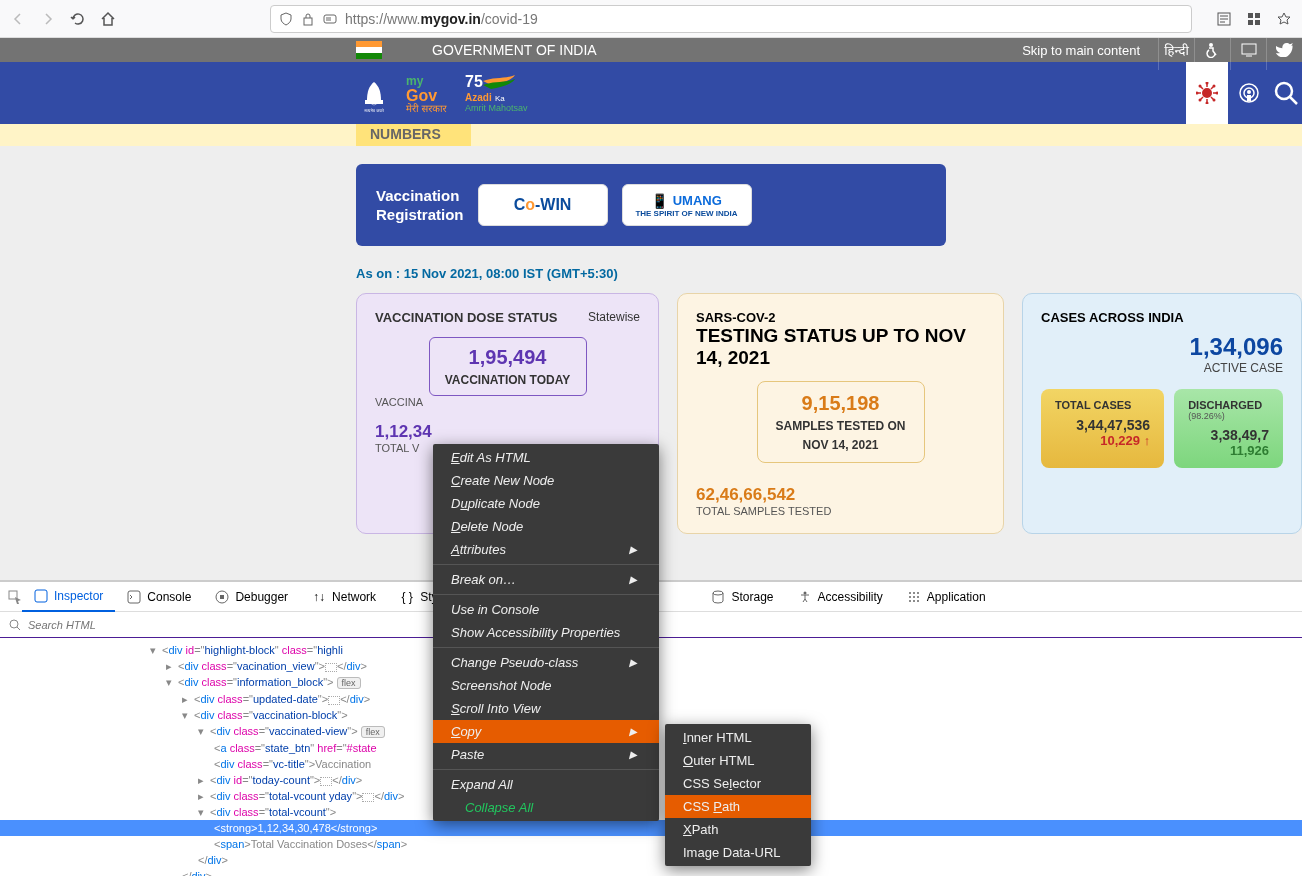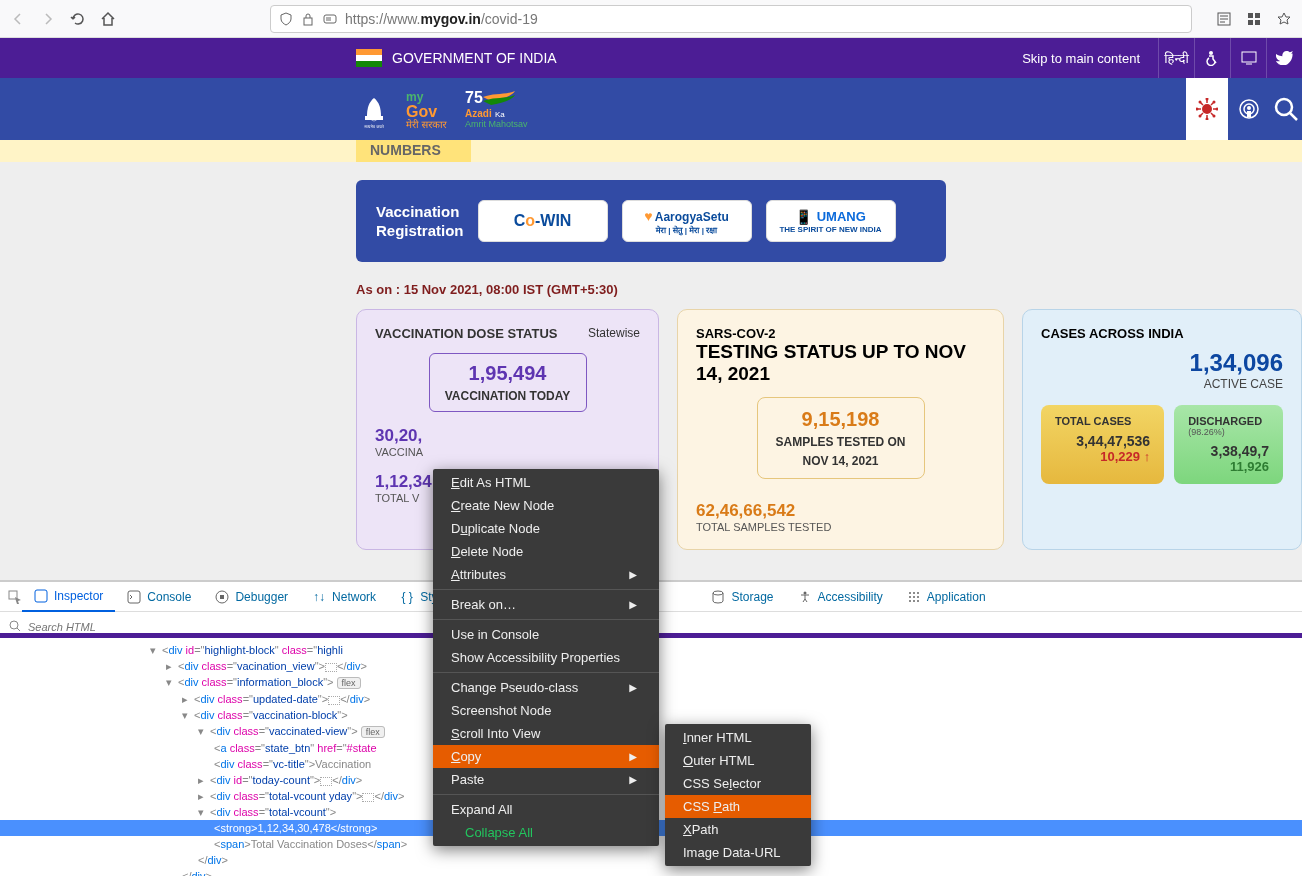--- a/index.html
+++ b/index.html
@@ -10,21 +10,21 @@
 .nav-btn { width: 16px; height: 16px; display: flex; align-items: center; justify-content: center; color: #555; }
 .nav-btn.disabled { color: #bbb; }
 .url-bar { flex: 1; height: 28px; background: #fff; border: 1px solid #ccc; border-radius: 4px; display: flex; align-items: center; padding: 0 8px; gap: 8px; margin-left: 140px; }
 .url-icon { width: 14px; height: 14px; display: flex; align-items: center; justify-content: center; color: #666; font-size: 12px; }
 .url-text { flex: 1; font-size: 14px; color: #777; }
 .url-text strong { color: #222; font-weight: bold; }
 .toolbar-right { display: flex; gap: 14px; margin-left: 10px; }
 
 
 .page { background: #eee; height: 542px; overflow: hidden; position: relative; }
-.gov-bar { height: 40px; background: #4c1d95; display: flex; align-items: center; padding: 0 0 0 356px; color: #fff; font-size: 14px; }
+.gov-bar { height: 24px; background: #737373; display: flex; align-items: center; padding: 0 0 0 356px; color: #fff; font-size: 14px; gap: 40px; }
 .flag { width: 26px; height: 18px; margin-right: 10px; background: linear-gradient(to bottom, #ff9933 33%, #fff 33%, #fff 66%, #138808 66%); }
 .gov-bar-right { margin-left: auto; display: flex; align-items: center; gap: 0; height: 100%; }
 .skip-link { font-size: 13px; padding: 0 18px; }
 .gov-icon { width: 36px; height: 40px; display: flex; align-items: center; justify-content: center; font-size: 15px; border-left: 1px solid rgba(255,255,255,0.2); }
 .hindi { font-size: 13px; }
 
 .nav-bar { height: 62px; background: #324ba5; display: flex; align-items: center; padding-left: 356px; }
 .emblem { width: 36px; height: 46px; display: flex; align-items: center; justify-content: center; }
 .mygov-logo { margin-left: 14px; display: flex; flex-direction: column; line-height: 1; }
 .mygov-my { color: #4bb56c; font-size: 12px; font-weight: bold; }
@@ -42,21 +42,21 @@
 .vacc-reg-label { color: #fff; font-weight: bold; font-size: 15px; line-height: 1.3; }
 .reg-btn { background: #fff; border-radius: 6px; height: 42px; width: 130px; display: flex; align-items: center; justify-content: center; font-weight: bold; font-size: 13px; border: 1px solid #ddd; }
 .cowin { color: #0a4b9c; font-size: 16px; }
 .cowin-o { color: #ff9933; }
 .aarogya { color: #0a4b9c; font-size: 8px; display:flex; flex-direction:column; align-items:center; }
 .aarogya-name { font-size: 12px; font-weight:bold; }
 .aarogya-heart { color:#ff9933; font-size:14px;}
 .umang { color: #0a4b9c; font-size: 8px; display:flex; flex-direction:column; align-items:center;}
 .umang-name { font-size: 13px; font-weight: bold; color:#0a6adb;}
 
-.timestamp { margin: 20px 356px 0 356px; font-size: 13px; font-weight: bold; color: #7f1d1d; }
+.timestamp { margin: 20px 356px 0 356px; font-size: 13px; font-weight: bold; color: #0369a1; }
 
 .cards { margin: 12px 0 0 356px; display: flex; gap: 18px; }
 .card { border-radius: 10px; padding: 16px 18px; font-size: 13px; }
 .card1 { background: #ede4f7; border: 1px solid #c9b6e4; width: 304px; }
 .card2 { background: #fdf4e3; border: 1px solid #e8d4a8; width: 328px; }
 .card3 { background: #e1eff9; border: 1px solid #b8d4e8; width: 280px; overflow: visible; }
 .card-title { font-weight: bold; color: #333; font-size: 13px; display: flex; justify-content: space-between; }
 .statewise { font-weight: normal; color: #333; font-size: 12px; }
 .today-box { margin: 12px auto 0; border: 1px solid #7e57c2; border-radius: 6px; width: 158px; padding: 8px 0; text-align: center; }
 .today-num { color: #5e35b1; font-size: 20px; font-weight: bold; }
@@ -75,24 +75,24 @@
 .sub-title { font-size: 11px; color: #333; font-weight: bold;}
 .sub-pct { font-size: 9px; color: #555;}
 .sub-num { font-size: 14px; font-weight: bold; color: #333; margin-top: 6px; text-align:right;}
 .sub-delta { font-size: 13px; font-weight: bold; text-align:right;}
 .sub-delta.red { color: #c62828; }
 .sub-delta.green { color: #2e7d32; }
 
 
 .devtools { position: absolute; bottom: 0; left: 0; right: 0; height: 296px; background: #fff; border-top: 2px solid #ccc; }
 .dt-tabs { height: 30px; display: flex; align-items: center; border-bottom: 1px solid #ddd; padding: 0 8px; gap: 0; font-size: 12px; }
-.dt-tab { padding: 7px 12px; display: flex; align-items: center; gap: 6px; color: #0369a1; cursor: pointer; }
+.dt-tab { padding: 7px 12px; display: flex; align-items: center; gap: 6px; color: #000000; cursor: pointer; }
 .dt-tab.active { color: #0060df; border-bottom: 2px solid #0060df; margin-bottom: -1px; }
 .dt-icon { width: 14px; height: 14px; display: inline-flex; align-items: center; justify-content: center; }
-.dt-search { height: 26px; border-bottom: 5px solid #4c1d95; display: flex; align-items: flex-end; padding: 0 8px; gap: 6px; }
+.dt-search { height: 26px; border-bottom: 1px solid #4c1d95; display: flex; align-items: center; padding: 0 8px; gap: 6px; }
 .dt-search input { border: none; outline: none; font-size: 11px; flex: 1; font-style: italic; color: #888; }
 .dt-html { padding: 4px 0 0 150px; font-family: monospace; font-size: 11px; line-height: 16px; color: #888; white-space: nowrap; }
 .tag { color: #0074e8; }
 .attr { color: #dd00a9; }
 .val { color: #003eaa; }
 .str { color: #dd00a9; }
 .flex-badge { background: #f0f0f0; border: 1px solid #bbb; border-radius: 3px; padding: 0 4px; font-size: 9px; color: #666; }
 .twisty { display: inline-block; width: 12px; color: #888; }
 .dt-line { padding-left: 0; }
 .dt-highlight { background: #4a90fe; color: #fff !important; }
@@ -275,26 +275,20 @@
   <div class="numbers-bar">
     <span class="numbers-label">NUMBERS</span>
   </div>
 
   <div class="vacc-reg">
     <div class="vacc-reg-label"><span>Vaccination</span><br><span>Registration</span></div>
     <div class="reg-btn">
         <span class="cowin"><span>C</span><span class="cowin-o">o</span><span>-WIN</span></span>
       </div>
     <div class="reg-btn">
-        <div class="aarogya">
-          <div><span class="aarogya-heart">♥</span> <span class="aarogya-name">AarogyaSetu</span></div>
-          <div>मेरा | सेतु | मेरा | रक्षा</div>
-        </div>
-      </div>
-    <div class="reg-btn">
         <div class="umang">
           <div style="display:flex;align-items:center;gap:4px;">
             <span style="font-size:14px;">📱</span>
             <span class="umang-name">UMANG</span>
           </div>
           <div>THE SPIRIT OF NEW INDIA</div>
         </div>
       </div>
   </div>
 
@@ -303,21 +297,20 @@
   <div class="cards">
     <div class="card card1">
       <div class="card-title">
           <span>VACCINATION DOSE STATUS</span>
           <span class="statewise">Statewise</span>
         </div>
       <div class="today-box">
         <div class="today-num">1,95,494</div>
         <div class="today-label">VACCINATION TODAY</div>
       </div>
-      <div class="stat-num">30,20,</div>
       <div class="stat-label">VACCINA</div>
       <div class="stat-num">1,12,34</div>
       <div class="stat-label">TOTAL V</div>
     </div>
     <div class="card card2">
       <div style="font-weight:bold;font-size:13px;">SARS-COV-2</div>
       <div style="font-weight:bold;font-size:19px;">TESTING STATUS UP TO NOV 14, 2021</div>
       <div class="samples-box">
         <div class="today-num" style="color:#d97b18;">9,15,198</div>
         <div class="today-label">SAMPLES TESTED ON</div>
@@ -446,21 +439,21 @@
     <div class="dt-line" style="padding-left:48px;"><span class="twisty">▸</span>&lt;<span class="tag">div</span> <span class="attr">id</span>="<span class="val">today-count</span>"&gt;<span class="collapsed-content"></span>&lt;/<span class="tag">div</span>&gt;</div>
     <div class="dt-line" style="padding-left:48px;"><span class="twisty">▸</span>&lt;<span class="tag">div</span> <span class="attr">class</span>="<span class="val">total-vcount yday</span>"&gt;<span class="collapsed-content"></span>&lt;/<span class="tag">div</span>&gt;</div>
     <div class="dt-line" style="padding-left:48px;"><span class="twisty">▾</span>&lt;<span class="tag">div</span> <span class="attr">class</span>="<span class="val">total-vcount</span>"&gt;</div>
     <div class="dt-line dt-highlight" style="padding-left:64px; margin-left:-214px; padding-left:278px; margin-right:-800px;">&lt;<span class="tag">strong</span>&gt;<span>1,12,34,30,478</span>&lt;/<span class="tag">strong</span>&gt;</div>
     <div class="dt-line" style="padding-left:64px;">&lt;<span class="tag">span</span>&gt;<span>Total Vaccination Doses</span>&lt;/<span class="tag">span</span>&gt;</div>
     <div class="dt-line" style="padding-left:48px;">&lt;/<span class="tag">div</span>&gt;</div>
     <div class="dt-line" style="padding-left:32px;">&lt;/<span class="tag">div</span>&gt;</div>
   </div>
 </div>
 
-<div class="ctx-menu" style="left:433px; top:469px;">
+<div class="ctx-menu" style="left:433px; top:444px;font-style:italic;">
   <div class="ctx-item">
       <span><span class="ctx-u">E</span>dit As HTML</span>
     </div>
   <div class="ctx-item">
       <span><span class="ctx-u">C</span>reate New Node</span>
     </div>
   <div class="ctx-item">
       <span>D<span class="ctx-u">u</span>plicate Node</span>
     </div>
   <div class="ctx-item">

